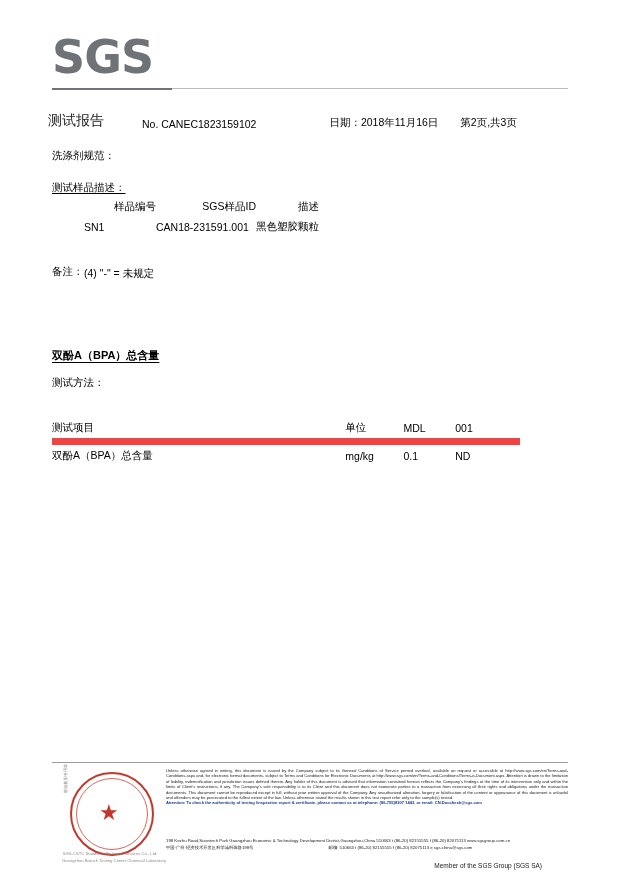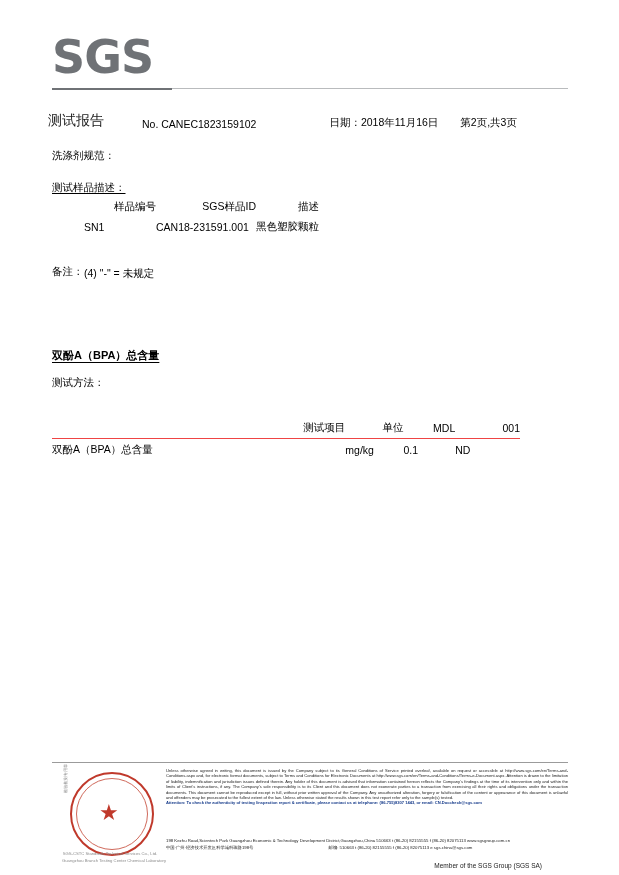--- a/index.html
+++ b/index.html
@@ -152,23 +152,23 @@
   .result-table {
     position: absolute;
     left: 52px;
     top: 421px;
     width: 468px;
     font-size: 10.5px;
     border-collapse: collapse;
   }
   .result-table th {
     font-weight: normal;
-    text-align: right;
+    text-align: left;
     padding: 0 0 3px 0;
-    border-bottom: 1px solid #ef4444;
+    border-bottom: 7px solid #ef4444;
     white-space: nowrap;
   }
   .result-table td {
     padding: 4px 0 0 0;
     white-space: nowrap;
   }
   .th-item { width: 272px; }
   .th-unit { width: 54px; }
   .th-mdl  { width: 48px; }
   .th-001  { width: 60px; }

